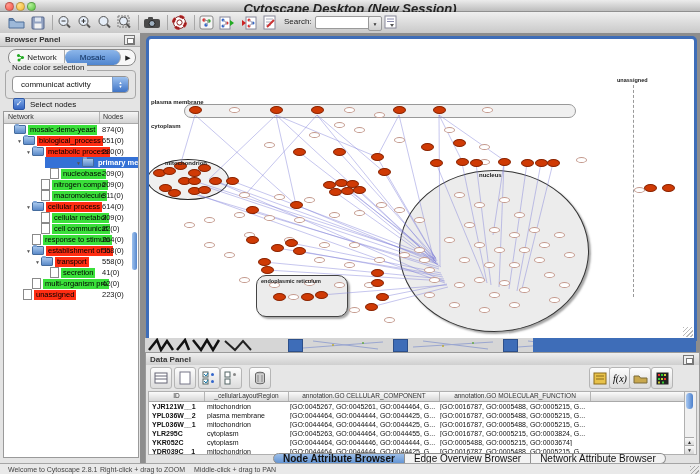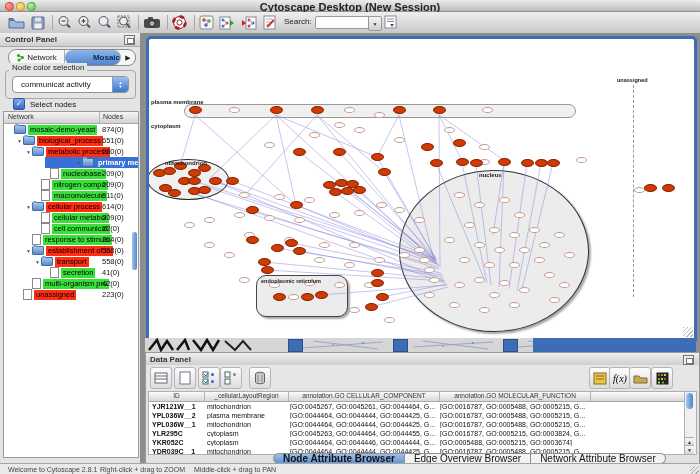--- a/index.html
+++ b/index.html
@@ -1,39 +1,39 @@
 <!DOCTYPE html>
 <html><head>
 <meta charset="utf-8">
 <style>
   html,body{margin:0;padding:0;background:#555;}
   #app{position:relative;width:700px;height:474px;background:#d4d4d4;font-family:"Liberation Sans",sans-serif;overflow:hidden;}
   
   .titlebar{position:absolute;left:0;top:0;width:700px;height:11px;background:linear-gradient(#ececec,#bdbdbd);border-bottom:1px solid #8f8f8f;}
-  .titlebar .title{position:absolute;left:0;right:0;top:1px;text-align:center;font-size:11px;font-weight:bold;color:#222;}
+  .titlebar .title{position:absolute;left:0;right:0;top:1px;text-align:center;font-size:13px;font-weight:bold;color:#222;font-style:italic;}
   .tl{position:absolute;top:2px;width:7px;height:7px;border-radius:50%;border:0.5px solid rgba(0,0,0,.25);}
   .tl.red{left:5px;background:radial-gradient(circle at 30% 30%,#ff9a8f,#f95548);}
   .tl.yel{left:16px;background:radial-gradient(circle at 30% 30%,#ffe08a,#f5b935);}
   .tl.grn{left:27px;background:radial-gradient(circle at 30% 30%,#b6f09a,#57c53f);}
   
   .toolbar{position:absolute;left:0;top:12px;width:700px;height:21px;background:linear-gradient(#efefef,#c9c9c9);border-bottom:1px solid #8e8e8e;}
   .tbtn{position:absolute;top:2px;height:17px;display:flex;align-items:center;justify-content:center;}
   .tsep{position:absolute;top:3px;width:1px;height:15px;background:#a8a8a8;}
   .searchlbl{position:absolute;top:5px;font-size:8px;color:#222;}
   .searchbox{position:absolute;top:4px;height:11px;background:#fff;border:1px solid #9a9a9a;border-radius:2px;font-size:8px;padding:0 2px;}
   .searcharrow{position:absolute;top:4px;width:12px;height:13px;background:linear-gradient(#f5f5f5,#cfcfcf);border:1px solid #999;border-radius:2px;font-size:5px;color:#333;display:flex;align-items:center;justify-content:center;}
   
   .cpanel{position:absolute;left:0;top:33px;width:140px;height:430px;background:#e4e4e4;border-right:1px solid #8a8a8a;}
   .phead{position:absolute;left:0;top:0;width:100%;height:13px;background:linear-gradient(#efefef,#cfcfcf);border-bottom:1px solid #aaa;}
   .phead .ptitle{position:absolute;left:5px;top:2px;font-size:8px;font-weight:bold;color:#333;}
   .floatico{position:absolute;right:5px;top:2px;width:9px;height:8px;border:1px solid #777;background:#eee;}
   .floatico:before{content:"";position:absolute;left:2px;top:2px;width:5px;height:4px;border:1px solid #777;background:#fff;}
   .tabsbar{position:absolute;left:8px;top:16px;width:126px;height:15px;background:#f7f7f7;border:1px solid #8a8a8a;border-radius:8px;display:flex;overflow:hidden;}
   .tabseg{flex:1;display:flex;align-items:center;justify-content:center;font-size:8px;color:#222;border-right:1px solid #aaa;}
-  .tabseg.sel{background:linear-gradient(#8cb6ea,#4f85cf);font-weight:bold;color:#0b2a55;border-radius:8px;justify-content:flex-end;}
+  .tabseg.sel{background:linear-gradient(#8cb6ea,#4f85cf);font-weight:normal;color:#0b2a55;border-radius:8px;}
   .tabseg.arrow{flex:0 0 14px;font-size:7px;border-right:none;}
   .groupbox{position:absolute;left:5px;top:37px;width:129px;height:27px;border:1px solid #a8a8a8;border-radius:4px;}
   .grouplegend{position:absolute;left:9px;top:30px;font-size:8px;color:#222;background:#e4e4e4;padding:0 3px;}
   .combo{position:absolute;left:12px;top:43px;width:115px;height:15px;background:#fff;border:1px solid #949494;border-radius:4px;overflow:hidden;}
   .combo .cval{position:absolute;left:8px;top:3px;font-size:8px;color:#111;}
   .combo .cap{position:absolute;right:0;top:0;width:15px;height:100%;background:linear-gradient(#9cc1ef,#3f74c6);border-left:1px solid #7a9ccc;display:flex;flex-direction:column;align-items:center;justify-content:center;color:#fff;font-size:4px;line-height:4px;}
   .checkrow{position:absolute;left:13px;top:65px;height:12px;display:flex;align-items:center;}
   .checkbox{width:10px;height:10px;border-radius:2px;background:linear-gradient(#7fa9e6,#3566c4);border:1px solid #2d56a5;color:#fff;font-size:8px;line-height:10px;text-align:center;}
   .checklbl{margin-left:5px;font-size:8px;color:#111;}
   .treebox{position:absolute;left:3px;top:78px;width:134px;height:345px;background:#ffffff;border:1px solid #9a9a9a;}
@@ -215,21 +215,21 @@
           <rect x="1" y="1" width="11" height="12" fill="#fff" stroke="#889"></rect>
           <line x1="3" y1="4" x2="10" y2="4" stroke="#88a"></line>
           <line x1="3" y1="6.5" x2="10" y2="6.5" stroke="#88a"></line>
           <path d="M6 9 h4 l-2 3z" fill="#555"></path>
         </svg>
       </span>
   </div>
 
   <div class="cpanel">
     <div class="phead">
-      <span class="ptitle">Control Panel</span>
+      <span class="ptitle">Browser Panel</span>
       <span class="floatico"></span>
     </div>
     <div class="tabsbar">
       <div class="tabseg">
         <svg width="9" height="9" style="margin-right:2px">
             <circle cx="2.5" cy="2.5" r="1.5" fill="#2a2"></circle>
             <circle cx="6.5" cy="4.5" r="1.5" fill="#2a2"></circle>
             <circle cx="3" cy="7" r="1.5" fill="#2a2"></circle>
             <line x1="2.5" y1="2.5" x2="6.5" y2="4.5" stroke="#2a2"></line>
             <line x1="3" y1="7" x2="6.5" y2="4.5" stroke="#2a2"></line>

